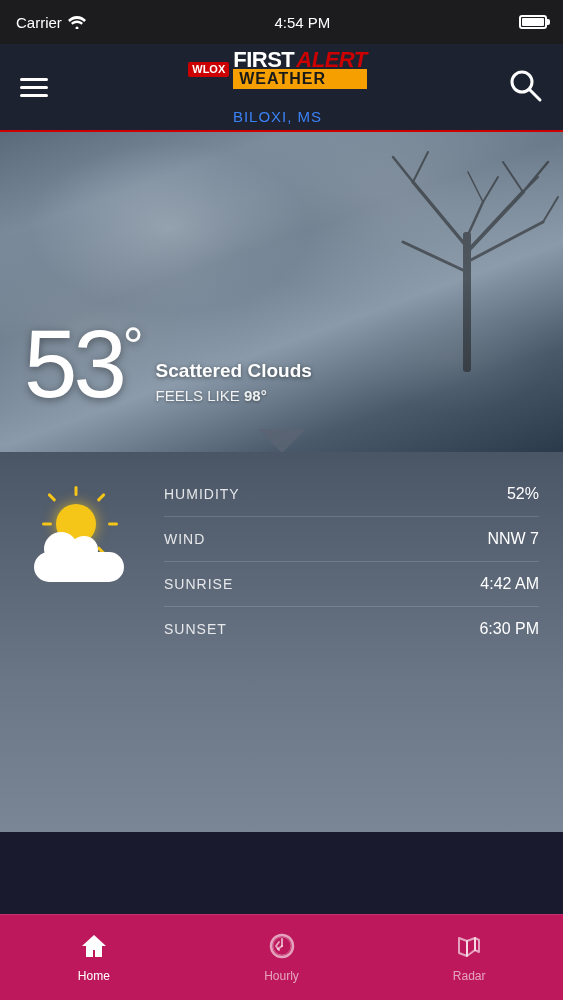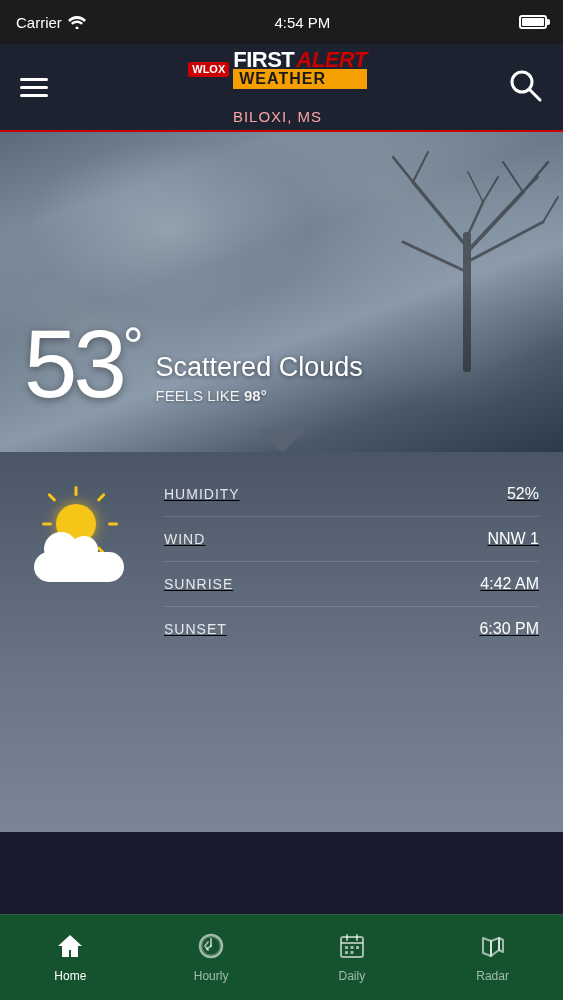--- a/index.html
+++ b/index.html
@@ -116,21 +116,21 @@
       background: #f5a000;
       color: #1a1a1a;
       font-size: 16px;
       font-weight: 900;
       padding: 1px 6px;
       letter-spacing: 1px;
       text-transform: uppercase;
       margin-top: -2px;
     }
     .location-text {
-      color: #fca5a5;
+      color: #3b82f6;
       font-size: 15px;
       font-weight: 400;
       letter-spacing: 1px;
       margin-top: 19px;
     }
     .search-icon-wrap {
       cursor: pointer;
     }
 
     
@@ -178,22 +178,22 @@
     .degree-sup {
       font-size: 52px;
       vertical-align: super;
       font-weight: 300;
     }
     .condition-block {
       margin-left: 16px;
       margin-bottom: 8px;
     }
     .condition-label {
-      font-size: 27px;
-      font-weight: 400;
+      font-size: 19px;
+      font-weight: 700;
       color: white;
       text-shadow: 0 1px 4px rgba(0,0,0,0.5);
       line-height: 1.2;
     }
     .feels-like {
       font-size: 15px;
       color: rgba(255,255,255,0.9);
       font-weight: 400;
       text-shadow: 0 1px 3px rgba(0,0,0,0.4);
       margin-top: 4px;
@@ -243,21 +243,20 @@
     
     .stats-table {
       flex: 1;
     }
     .stat-row {
       display: flex;
       justify-content: space-between;
       align-items: center;
       padding: 13px 0;
       border-bottom: 1px solid rgba(255,255,255,0.15);
-      text-decoration: underline;
     }
     .stat-row:last-child {
       border-bottom: none;
     }
     .stat-label {
       font-size: 14px;
       font-weight: 500;
       color: rgba(255,255,255,0.85);
       letter-spacing: 1px;
       text-transform: uppercase;
@@ -268,21 +267,21 @@
       color: white;
     }
 
     
     .bottom-nav {
       position: absolute;
       bottom: 0;
       left: 0;
       right: 0;
       height: 86px;
-      background: #14532d;
+      background: #be185d;
       display: flex;
       align-items: center;
       border-top: 1px solid rgba(255,255,255,0.1);
     }
     .nav-item {
       flex: 1;
       display: flex;
       flex-direction: column;
       align-items: center;
       justify-content: center;
@@ -411,21 +410,21 @@
     </div>
   </div>
 
   <div class="stats-table">
     <div class="stat-row">
       <span class="stat-label">HUMIDITY</span>
       <span class="stat-value">52%</span>
     </div>
     <div class="stat-row">
       <span class="stat-label">WIND</span>
-      <span class="stat-value">NNW 1</span>
+      <span class="stat-value">NNW 7</span>
     </div>
     <div class="stat-row">
       <span class="stat-label">SUNRISE</span>
       <span class="stat-value">4:42 AM</span>
     </div>
     <div class="stat-row">
       <span class="stat-label">SUNSET</span>
       <span class="stat-value">6:30 PM</span>
     </div>
   </div>
@@ -449,37 +448,20 @@
         <circle cx="14" cy="14" r="9" stroke="rgba(255,255,255,0.6)" stroke-width="0.5"></circle>
         <line x1="14" y1="14" x2="14" y2="7" stroke="rgba(255,255,255,0.6)" stroke-width="2" stroke-linecap="round"></line>
         <line x1="14" y1="14" x2="10" y2="17" stroke="rgba(255,255,255,0.6)" stroke-width="2" stroke-linecap="round"></line>
 
         <polyline points="11,10 8,14 11,18" stroke="rgba(255,255,255,0.6)" stroke-width="2" stroke-linecap="round" stroke-linejoin="round" fill="none"></polyline>
       </svg>
     </span>
     <span class="nav-label">Hourly</span>
   </div>
 
-  <div class="nav-item">
-    <span class="nav-icon">
-      <svg width="28" height="28" viewBox="0 0 28 28" fill="none">
-        <rect x="3" y="5" width="22" height="20" rx="2" stroke="rgba(255,255,255,0.6)" stroke-width="2"></rect>
-        <line x1="3" y1="11" x2="25" y2="11" stroke="rgba(255,255,255,0.6)" stroke-width="2"></line>
-        <line x1="9" y1="3" x2="9" y2="8" stroke="rgba(255,255,255,0.6)" stroke-width="2" stroke-linecap="round"></line>
-        <line x1="19" y1="3" x2="19" y2="8" stroke="rgba(255,255,255,0.6)" stroke-width="2" stroke-linecap="round"></line>
-
-        <rect x="7" y="14" width="3" height="3" rx="0.5" fill="rgba(255,255,255,0.6)"></rect>
-        <rect x="12.5" y="14" width="3" height="3" rx="0.5" fill="rgba(255,255,255,0.6)"></rect>
-        <rect x="18" y="14" width="3" height="3" rx="0.5" fill="rgba(255,255,255,0.6)"></rect>
-        <rect x="7" y="19" width="3" height="3" rx="0.5" fill="rgba(255,255,255,0.6)"></rect>
-        <rect x="12.5" y="19" width="3" height="3" rx="0.5" fill="rgba(255,255,255,0.6)"></rect>
-      </svg>
-    </span>
-    <span class="nav-label">Daily</span>
-  </div>
 
   <div class="nav-item">
     <span class="nav-icon">
       <svg width="28" height="28" viewBox="0 0 28 28" fill="none">
 
         <path d="M4 6l8 3V24L4 21V6z" stroke="rgba(255,255,255,0.6)" stroke-width="2" stroke-linejoin="round"></path>
         <path d="M12 9l8-3V18l-8 6V9z" stroke="rgba(255,255,255,0.6)" stroke-width="2" stroke-linejoin="round"></path>
         <path d="M20 6l4 2V20l-4-2V6z" stroke="rgba(255,255,255,0.6)" stroke-width="2" stroke-linejoin="round"></path>
       </svg>
     </span>

